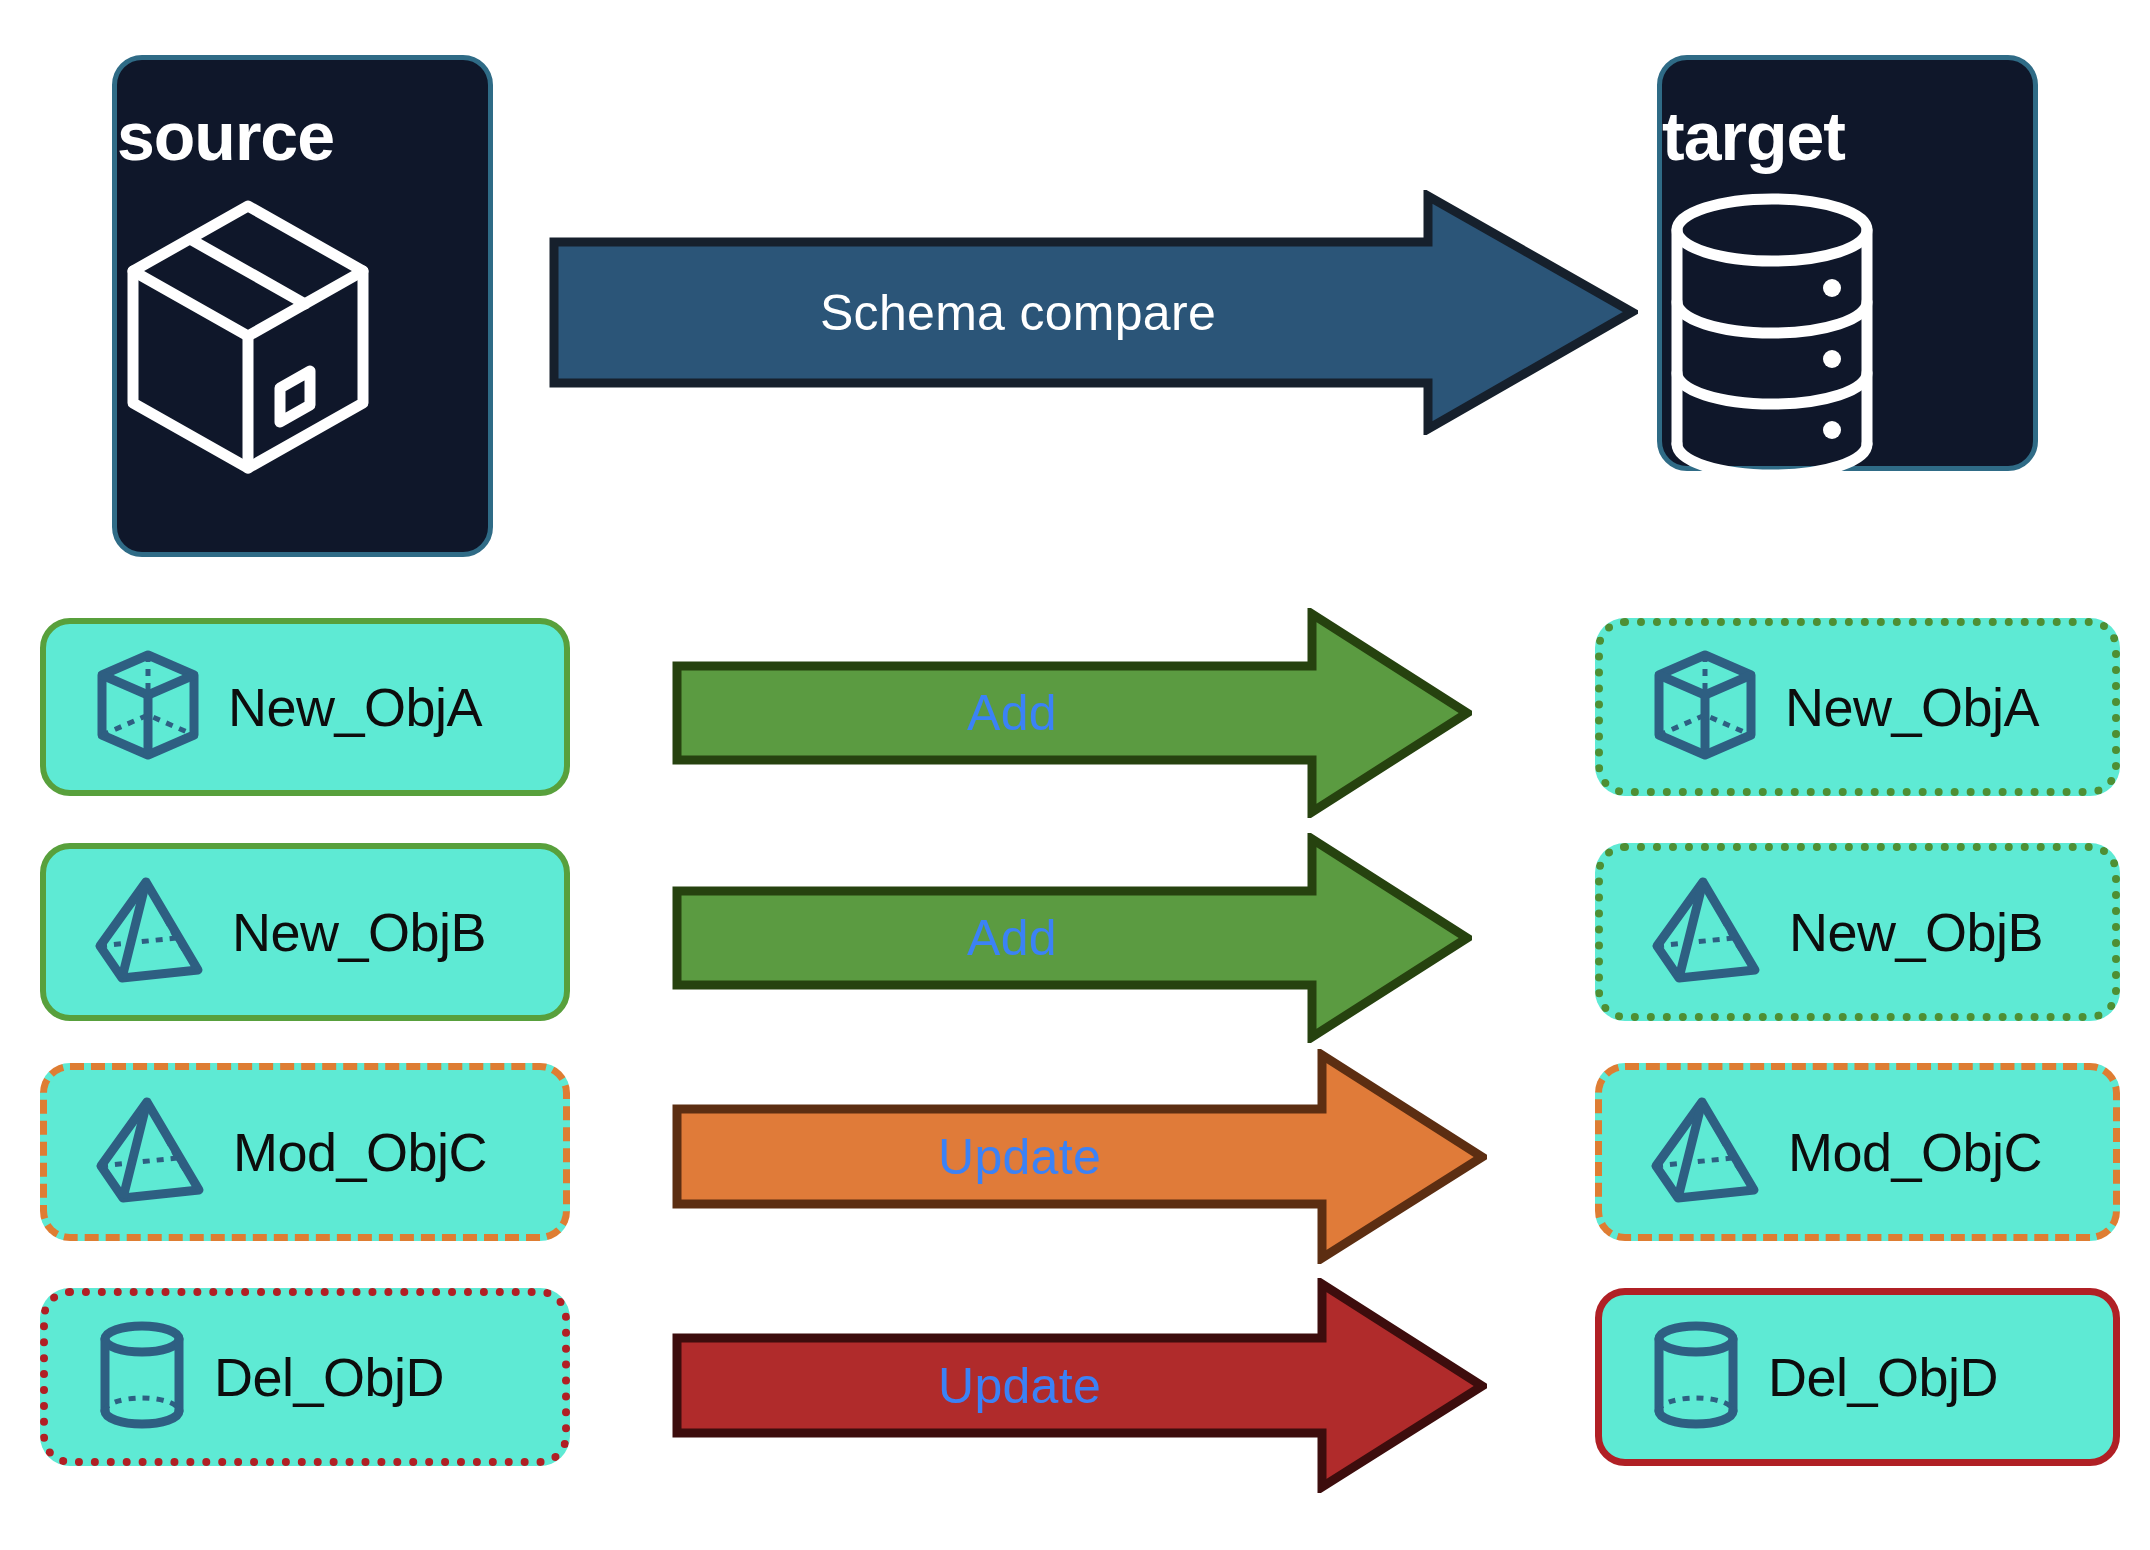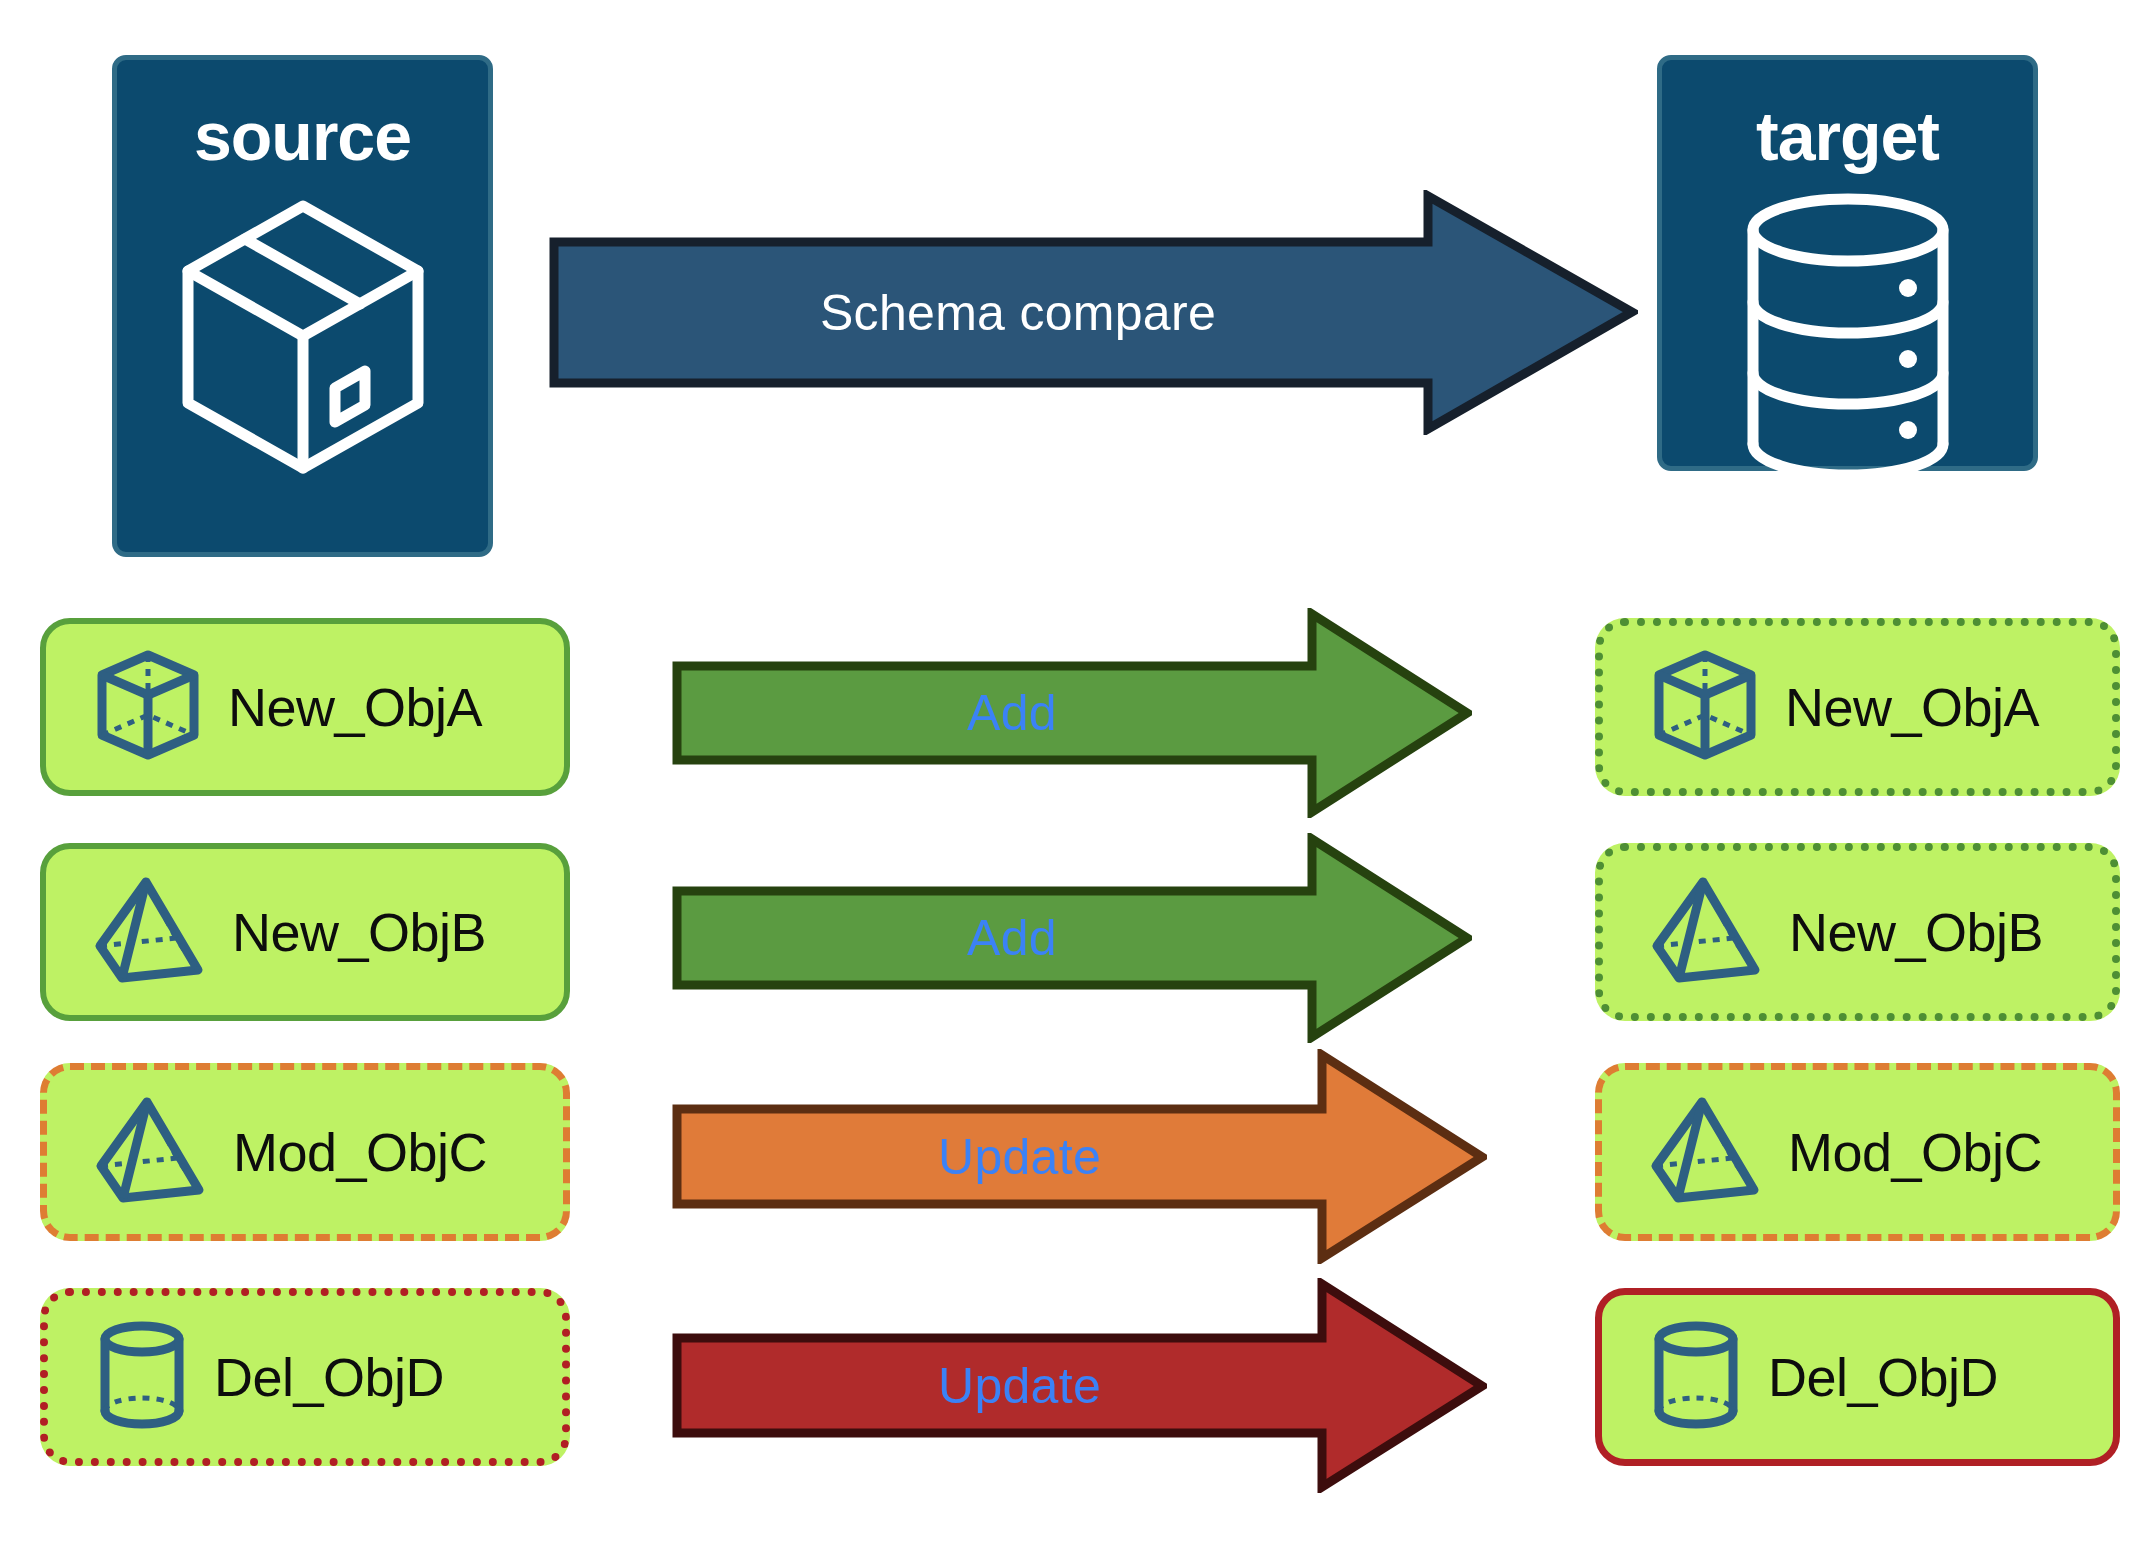--- a/index.html
+++ b/index.html
@@ -2,44 +2,44 @@
 <html><head>
 <meta charset="utf-8">
 <style>
   html,body{margin:0;padding:0;background:#ffffff;}
   body{width:2150px;height:1550px;position:relative;overflow:hidden;
        font-family:"Liberation Sans","DejaVu Sans",sans-serif;}
 
   .stage{position:absolute;left:0;top:0;width:2150px;height:1550px;}
 
   
-  .endpoint{position:absolute;border-radius:14px;background:#0c4a6e;
+  .endpoint{position:absolute;border-radius:30px;background:#0f172a;
             border:5px solid #2F6B86;box-sizing:border-box;
-            display:flex;flex-direction:column;align-items:center;}
+            display:flex;flex-direction:column;align-items:flex-start;}
   .endpoint .ep-title{color:#ffffff;font-weight:bold;font-size:68px;
             letter-spacing:-1px;margin-top:42px;line-height:1;}
   .endpoint .ep-icon{margin-top:22px;}
 
   #source-card{left:112px;top:55px;width:381px;height:502px;}
   #target-card{left:1657px;top:55px;width:381px;height:416px;}
 
   
   #schema-arrow{position:absolute;left:548px;top:190px;width:1090px;height:245px;}
   #schema-arrow .lbl{position:absolute;left:0;top:0;width:940px;height:245px;
         display:flex;align-items:center;justify-content:center;
         color:#ffffff;font-size:50px;letter-spacing:.3px;}
 
   
   .row{position:absolute;left:0;width:2150px;height:190px;}
   #row0{top:618px;}
   #row1{top:843px;}
   #row2{top:1063px;}
   #row3{top:1288px;}
 
-  .obj-card{position:absolute;box-sizing:border-box;background:#bef264;
+  .obj-card{position:absolute;box-sizing:border-box;background:#5eead4;
             border-radius:30px;display:flex;align-items:center;}
   .obj-card .oc-icon{flex:0 0 auto;margin-left:48px;}
   .obj-card .oc-label{font-size:54px;color:#0d0d0d;margin-left:26px;
             white-space:nowrap;letter-spacing:-.5px;}
 
   .left-card{left:40px;top:0;width:530px;height:178px;}
   .right-card{left:1595px;top:0;width:525px;height:178px;}
 
   .b-green-solid {border:6px solid #58A03C;}
   .b-green-dotted{border:8px dotted #4E8F34;}

